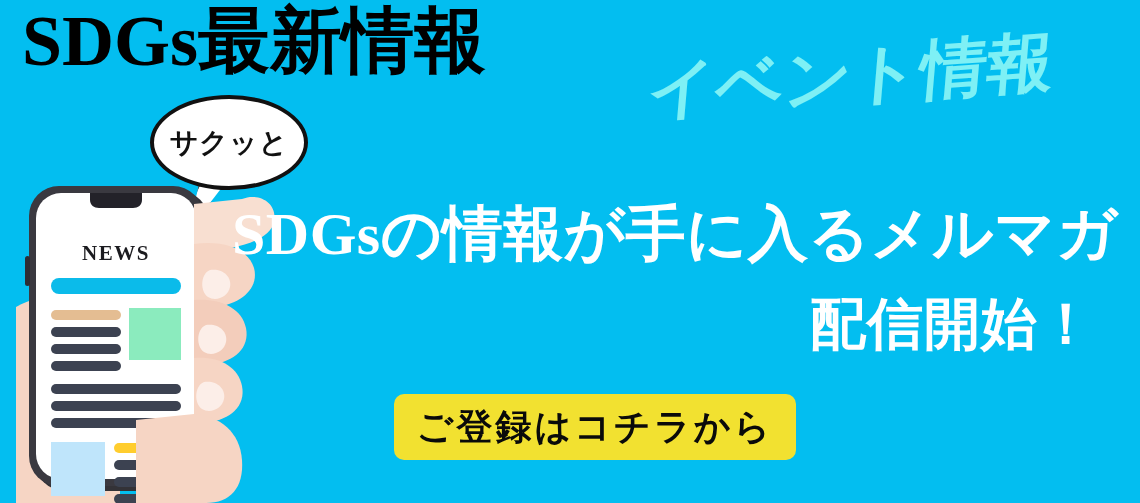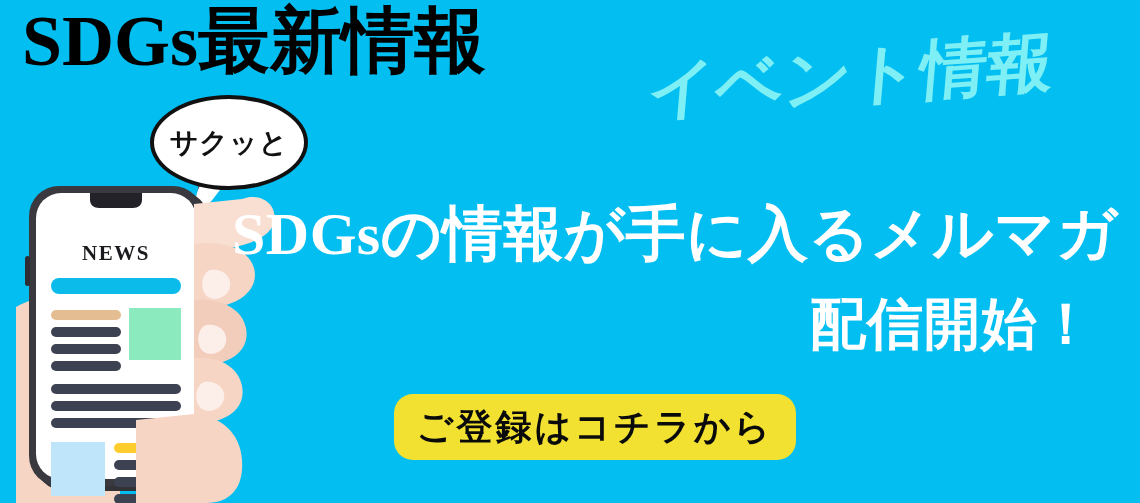--- a/index.html
+++ b/index.html
@@ -137,21 +137,21 @@
   }
 
   
   .cta {
     position: absolute;
     left: 394px;
     top: 394px;
     width: 402px;
     height: 66px;
     background: #f2e130;
-    border-radius: 19px;
+    border-radius: 10px;
     display: flex;
     align-items: center;
     justify-content: center;
     cursor: pointer;
     box-sizing: border-box;
   }
   .cta-label {
     font-size: 36px;
     font-weight: 700;
     color: #0a0a0a;

